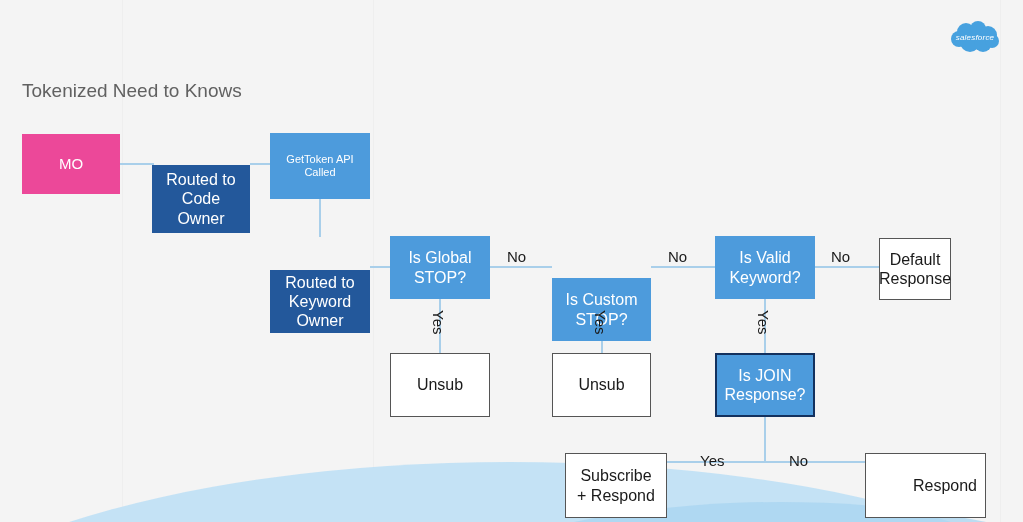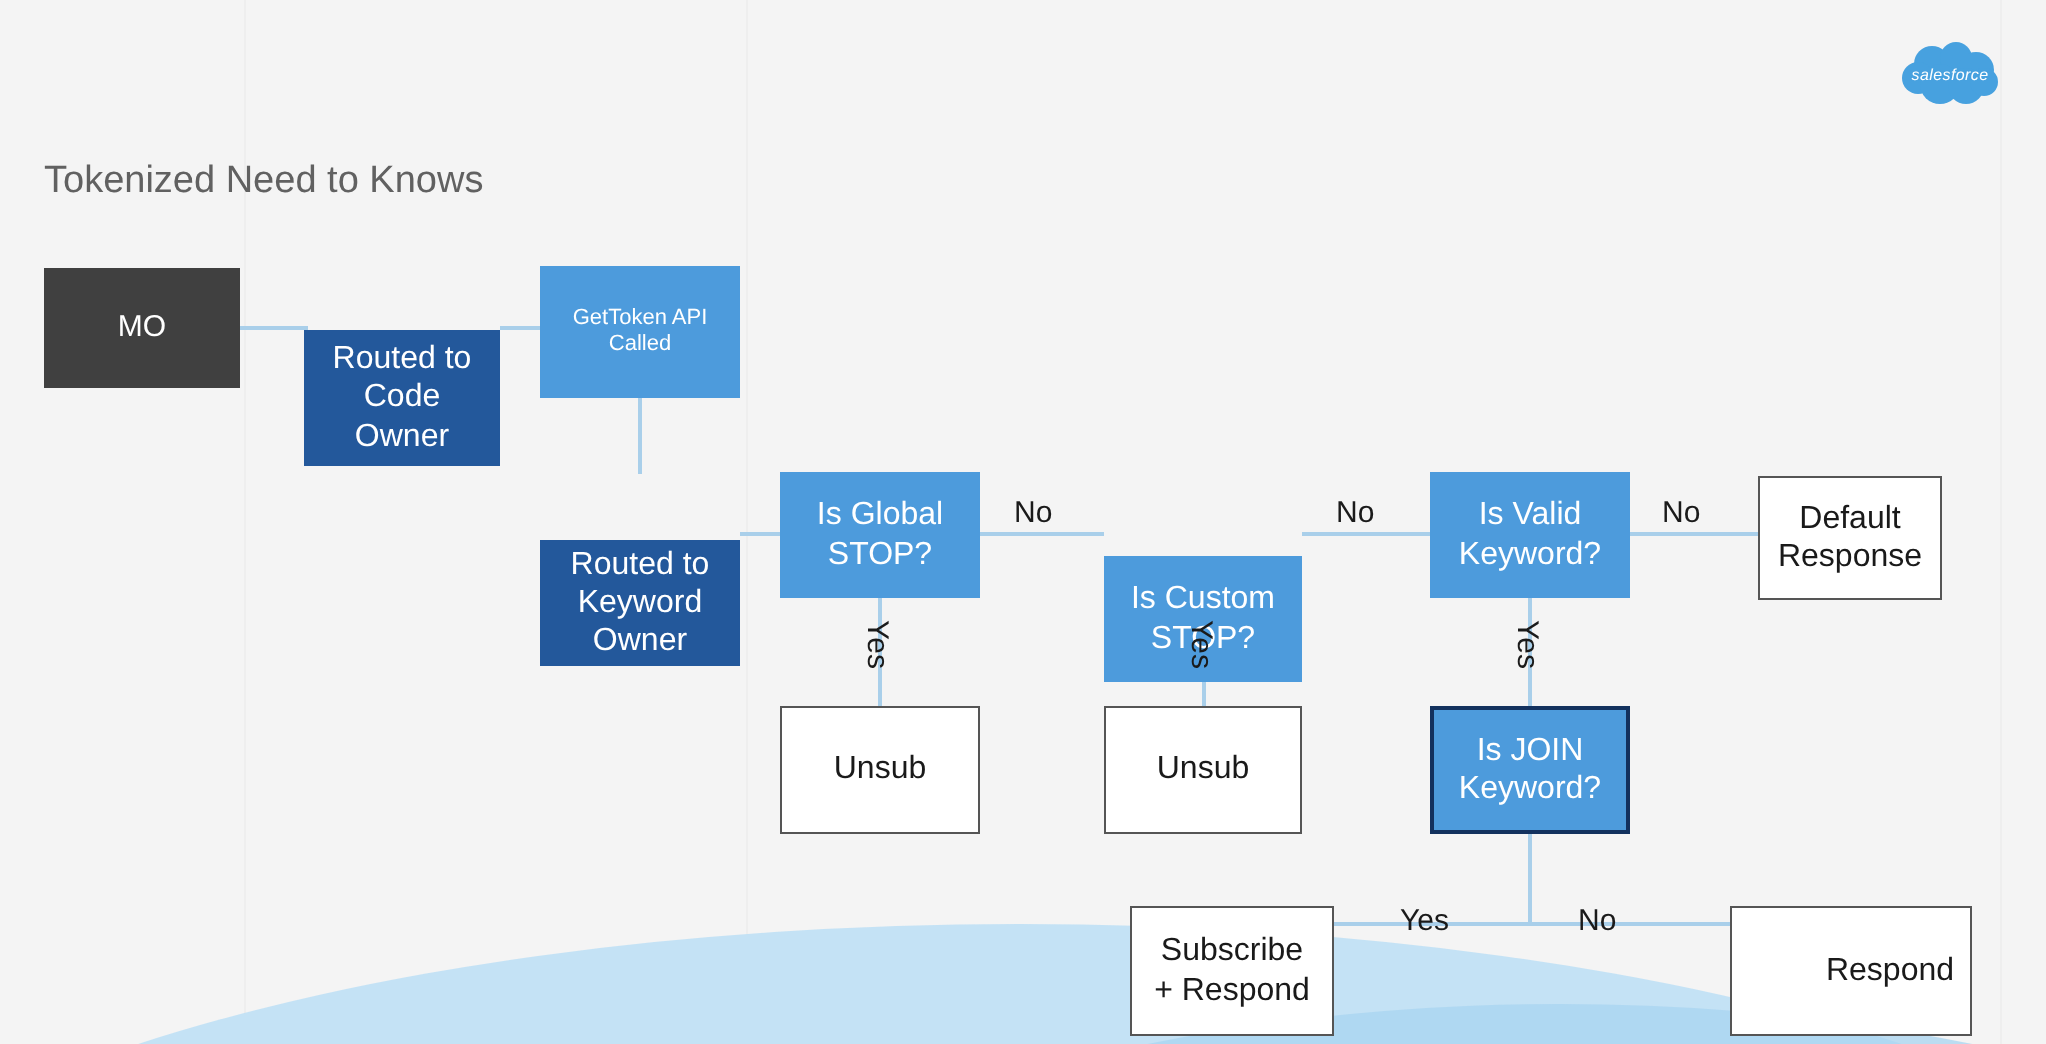--- a/index.html
+++ b/index.html
@@ -92,21 +92,21 @@
     box-sizing: border-box;
     display: flex;
     align-items: center;
     justify-content: center;
     text-align: center;
     line-height: 1.2;
     white-space: pre-line;
     z-index: 3;
   }
   .node.navy {
-    background: #404040;
+    background: #ec4899;
     color: #ffffff;
     font-size: 15px;
   }
   .node.blue {
     background: #23589b;
     color: #ffffff;
     font-size: 16px;
     margin-top: 34px;
   }
   .node.lightblue {
@@ -232,36 +232,36 @@
   <div class="node lightblue" style="left:552px; top:236px; width:99px; height:63px;margin-top:42px;">
     <span>Is Custom
 STOP?</span>
   </div>
 
   <div class="node lightblue" style="left:715px; top:236px; width:100px; height:63px;">
     <span>Is Valid
 Keyword?</span>
   </div>
 
-  <div class="node white" style="left:879px; top:238px; width:92px; height:62px;">
+  <div class="node white" style="left:879px; top:238px; width:72px; height:62px;">
     <span>Default
 Response</span>
   </div>
 
   <div class="node white" style="left:390px; top:353px; width:100px; height:64px;">
     <span>Unsub</span>
   </div>
 
   <div class="node white" style="left:552px; top:353px; width:99px; height:64px;">
     <span>Unsub</span>
   </div>
 
   <div class="node lightblue outlined" style="left:715px; top:353px; width:100px; height:64px;">
     <span>Is JOIN
-Keyword?</span>
+Response?</span>
   </div>
 
   <div class="node white" style="left:565px; top:453px; width:102px; height:65px;">
     <span>Subscribe
 + Respond</span>
   </div>
 
   <div class="node white" style="left:865px; top:453px; width:121px; height:65px;padding-left:39px;">
     <span>Respond</span>
   </div>

